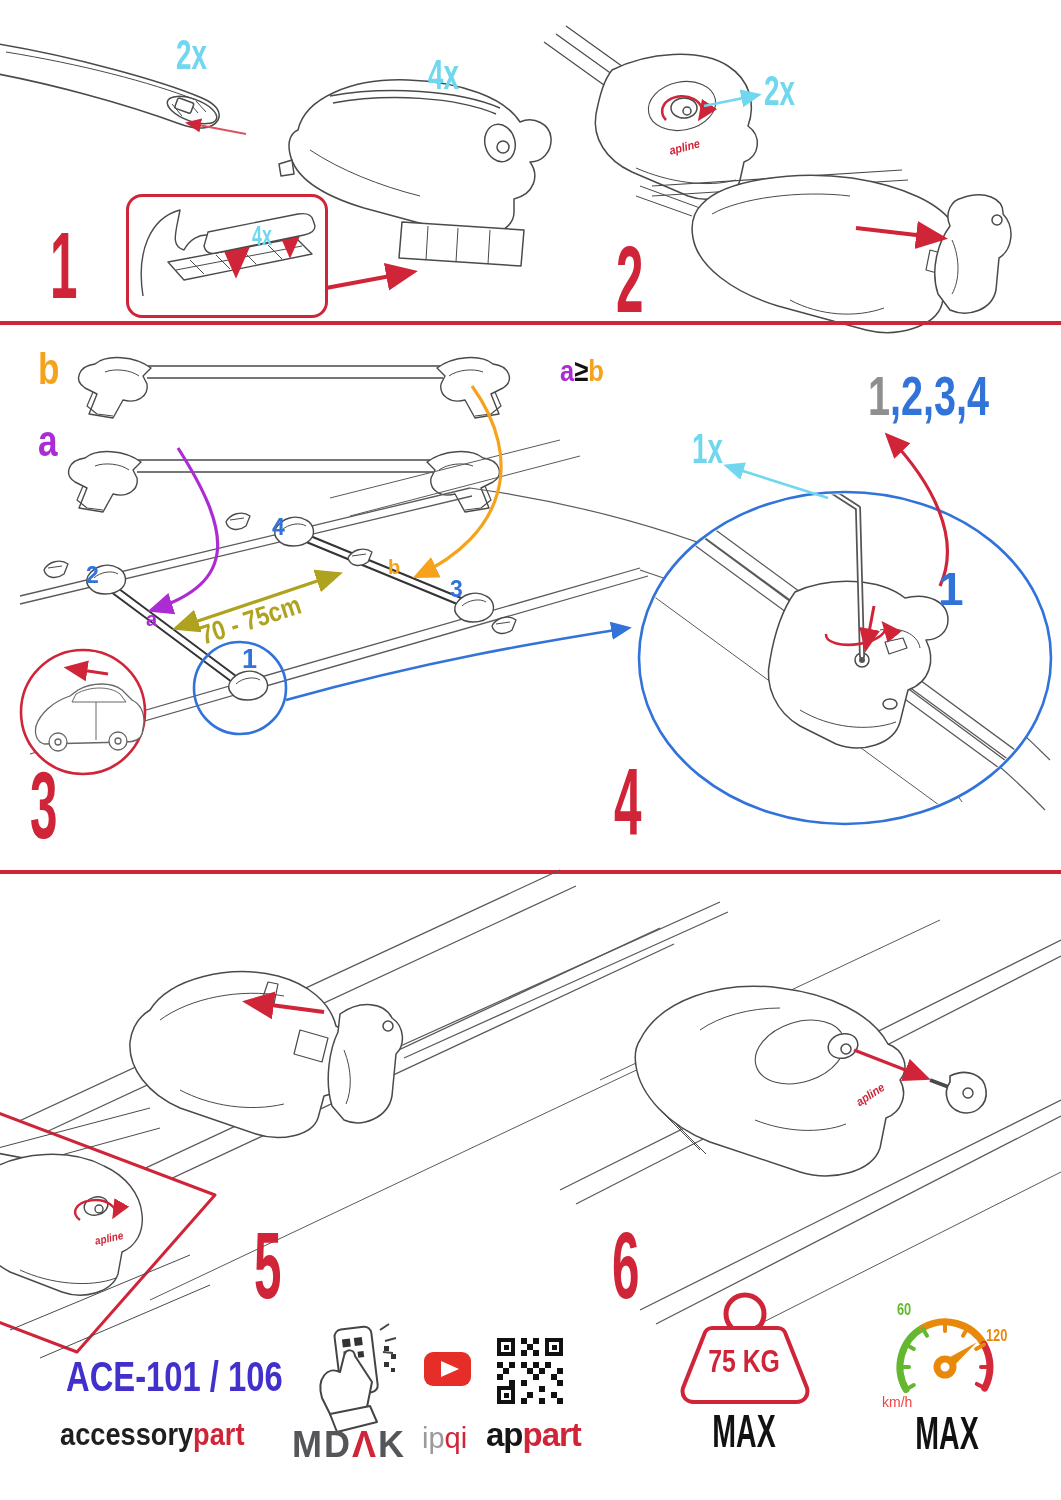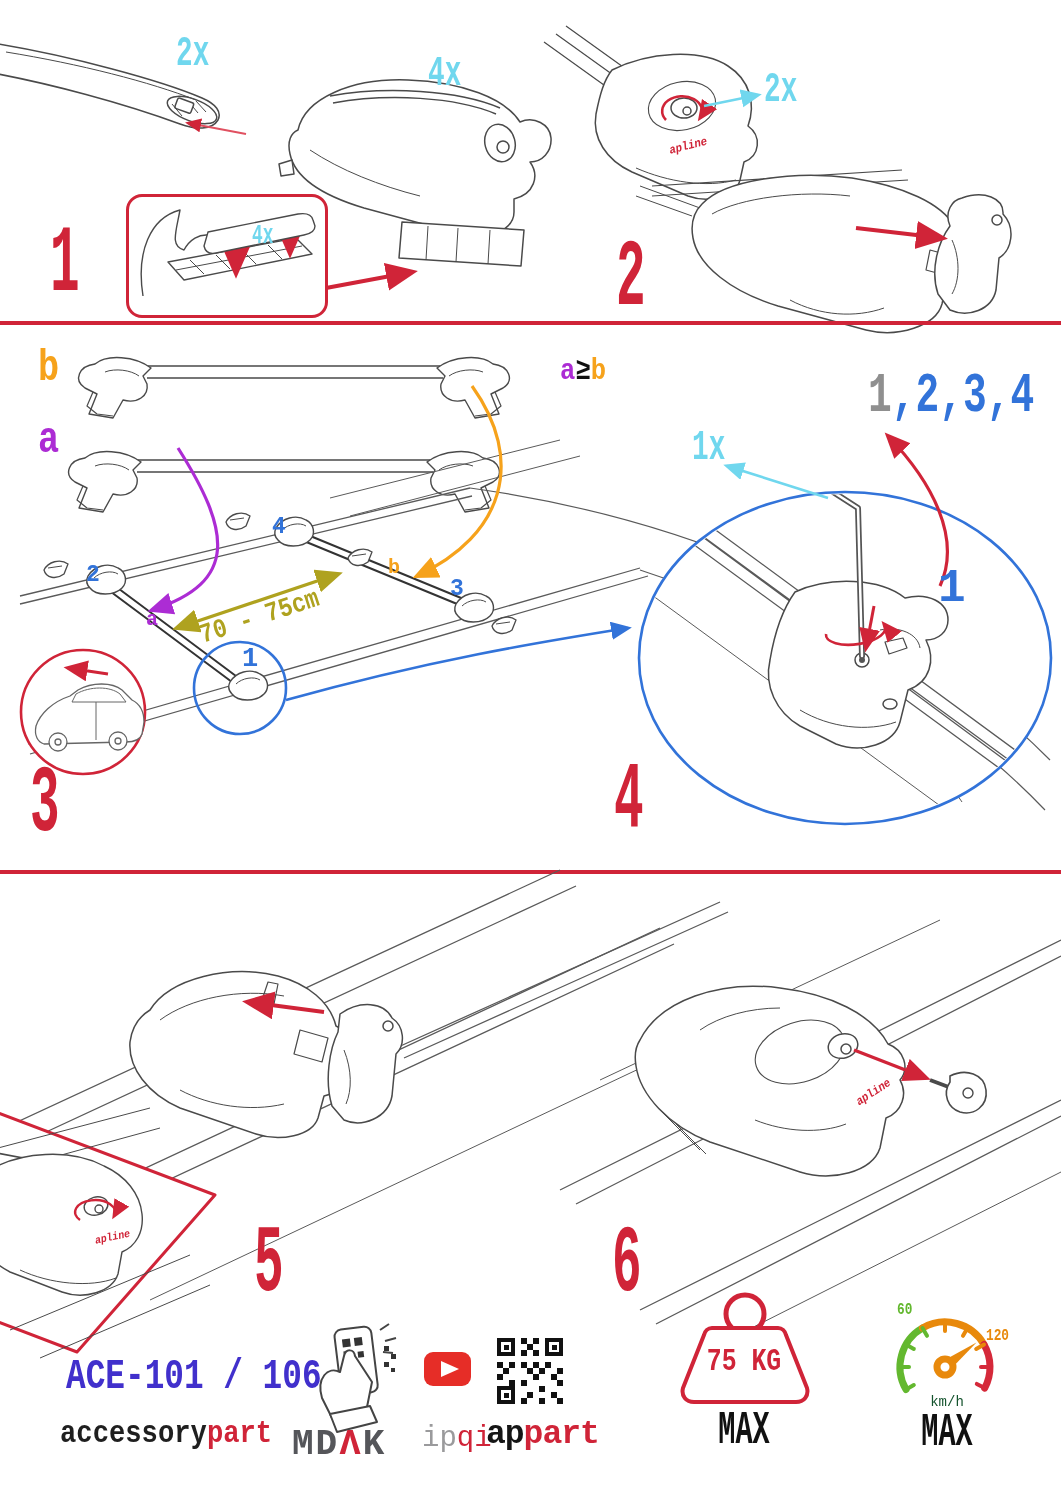--- a/index.html
+++ b/index.html
@@ -1,17 +1,17 @@
 <!DOCTYPE html>
 <html style="--c-red: #d02438; --c-cyan: #70d7ee; --c-blue: #3273d9; --c-purple: #ac2cd4; --c-orange: #f6a21b; --c-olive: #afa21f; --c-gray: #8f8f8f; --c-indigo: #4130cc; --c-green: #63b82f; --c-speed_orange: #e8890c; --c-ink: #1f1f1f; --c-brand_gray: #55565a; --c-lightgray: #9a9a9c;"><head>
 <meta charset="utf-8">
 <style>
   html,body{margin:0;padding:0;background:#fff}
   .page{position:relative;width:1061px;height:1500px;background:#fff;overflow:hidden;
-        font-family:Liberation Mono, monospace;color:#1f1f1f}
+        font-family:Liberation Sans, sans-serif;color:#1f1f1f}
   .abs{position:absolute}
   svg.layer{position:absolute;left:0;overflow:visible}
   .stepnum{font-weight:700;color:var(--c-red,#d02438);font-size:95px;line-height:.78;
            transform:scaleX(.52);transform-origin:left top;letter-spacing:0}
   .qty{font-weight:700;color:var(--c-cyan,#70d7ee);font-size:42px;line-height:.9;
        transform:scaleX(.66);transform-origin:left top}
   .qty.small{font-size:27px}
   .barlabel{font-weight:700;font-size:44px;line-height:.85;transform:scaleX(.8);transform-origin:left top}
   .bluemark{font-weight:700;color:var(--c-blue,#3273d9);line-height:1}
   .rule{font-weight:700;font-size:30px;line-height:1;transform:scaleX(.85);transform-origin:left top}
@@ -25,21 +25,21 @@
   .brandrow{font-weight:700;font-size:32px;line-height:1;transform:scaleX(.85);transform-origin:left top;white-space:nowrap}
   .brandrow .red{color:var(--c-red,#d02438)}
   .mdak{font-weight:700;font-size:36px;letter-spacing:2px;color:var(--c-brand_gray,#55565a);white-space:nowrap}
   .mdak .red{color:var(--c-red,#d02438)}
   .ipqi{font-size:29px;color:var(--c-lightgray,#9a9a9c);white-space:nowrap}
   .ipqi .red{color:var(--c-red,#d02438)}
   .apline{font-weight:700;font-size:33px;color:#151515;letter-spacing:-1px;white-space:nowrap}
   .apline .red{color:var(--c-red,#d02438)}
   .maxlabel{font-weight:700;font-size:46px;line-height:1;color:#111;text-align:center;
             transform:scaleX(.62);transform-origin:center top}
-  .kmh{font-size:14px;color:#14532d;text-align:center}
+  .kmh{font-size:14px;color:#ef4444;}
   .speedtick{font-weight:700;font-size:16px;line-height:1;transform:scaleX(.8);transform-origin:left top}
   .weightval{font-weight:700;color:var(--c-red,#d02438);font-size:31px;text-align:center;
              transform:scaleX(.8);transform-origin:center top;white-space:nowrap}
   .divider{position:absolute;left:0;width:1061px;height:4px;background:var(--c-red,#d02438)}
   .inset-box{position:absolute;border:3px solid var(--c-red,#d02438);border-radius:16px}
 </style>
 </head>
 <body>
 
 <div class="page">

